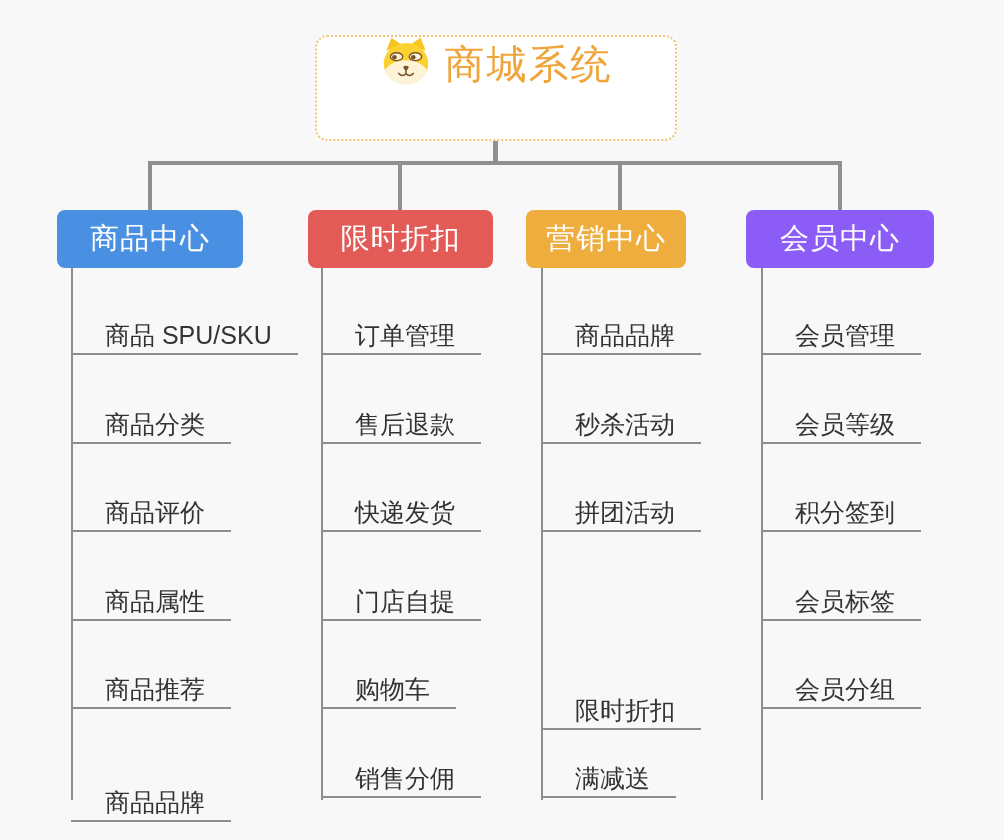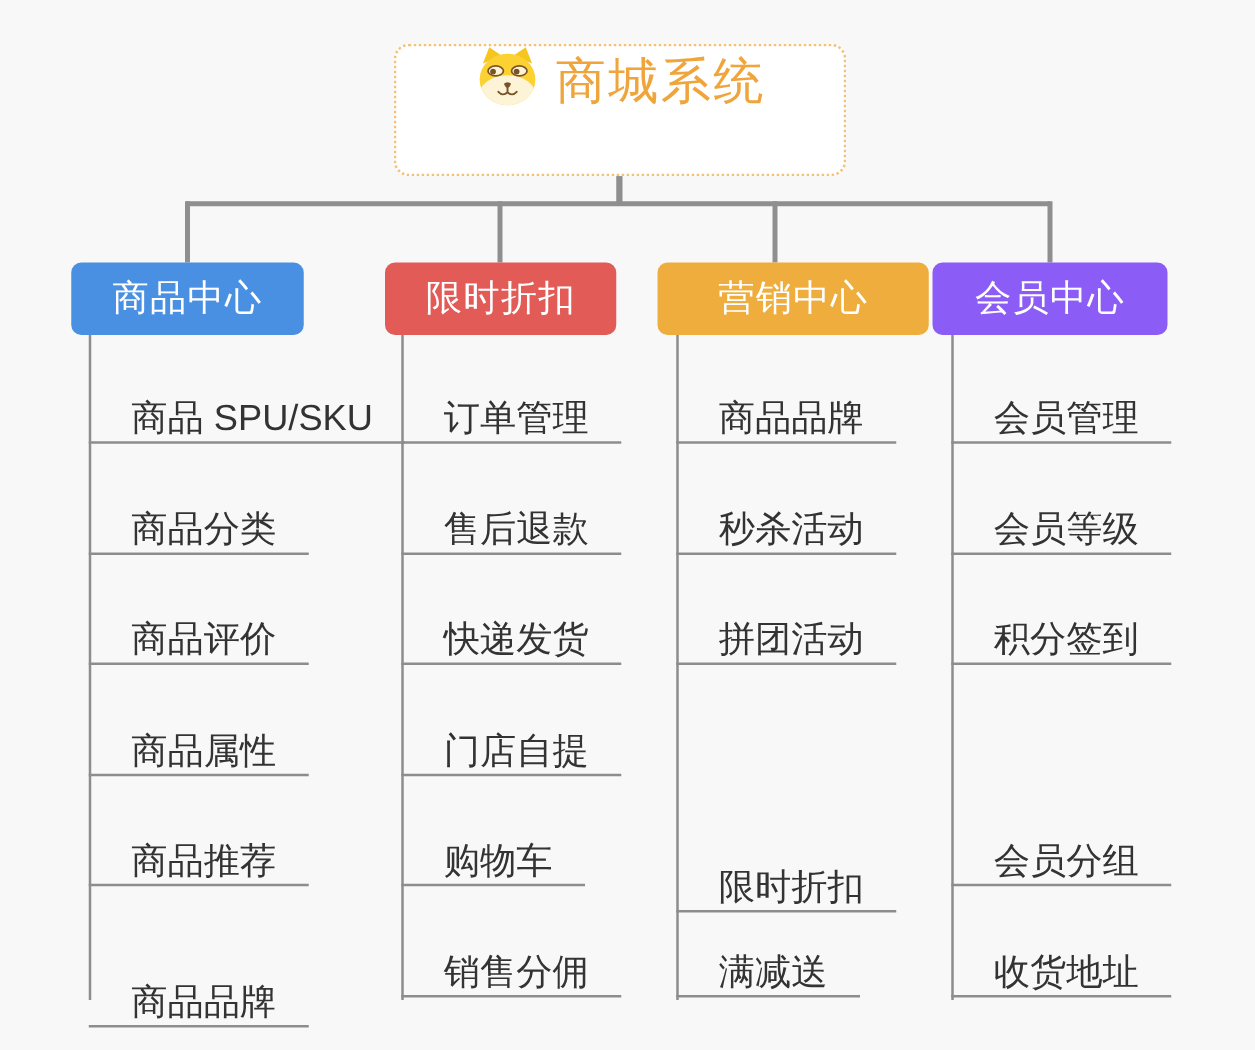--- a/index.html
+++ b/index.html
@@ -59,27 +59,27 @@
     color: #ffffff;
     font-size: 29px;
     letter-spacing: 1px;
     display: flex;
     align-items: center;
     justify-content: center;
     white-space: nowrap;
   }
   .branch.b0 { left: 57px;  width: 186px; }
   .branch.b1 { left: 308px; width: 185px; }
-  .branch.b2 { left: 526px; width: 217px; }
+  .branch.b2 { left: 526px; width: 160px; }
   .branch.b3 { left: 746px; width: 188px; }
 
   
   .item {
     position: absolute;
-    font-size: 29px;
+    font-size: 25px;
     line-height: 30px;
     color: #333333;
     padding: 0 26px 3px 34px;
     border-bottom: 2px solid #8d8d8d;
     white-space: nowrap;
   }
 </style>
 </head>
 <body>
 
@@ -138,16 +138,16 @@
 
   <div class="item" style="left:541px;top:320px">商品品牌</div>
   <div class="item" style="left:541px;top:409px">秒杀活动</div>
   <div class="item" style="left:541px;top:497px">拼团活动</div>
   <div class="item" style="left:541px;top:695px">限时折扣</div>
   <div class="item" style="left:541px;top:763px">满减送</div>
 
   <div class="item" style="left:761px;top:320px">会员管理</div>
   <div class="item" style="left:761px;top:409px">会员等级</div>
   <div class="item" style="left:761px;top:497px">积分签到</div>
+  <div class="item" style="left:761px;top:586px">会员标签</div>
   <div class="item" style="left:761px;top:674px">会员分组</div>
-  <div class="item" style="left:761px;top:763px">收货地址</div>
 
 </div>
 
 </body></html>

